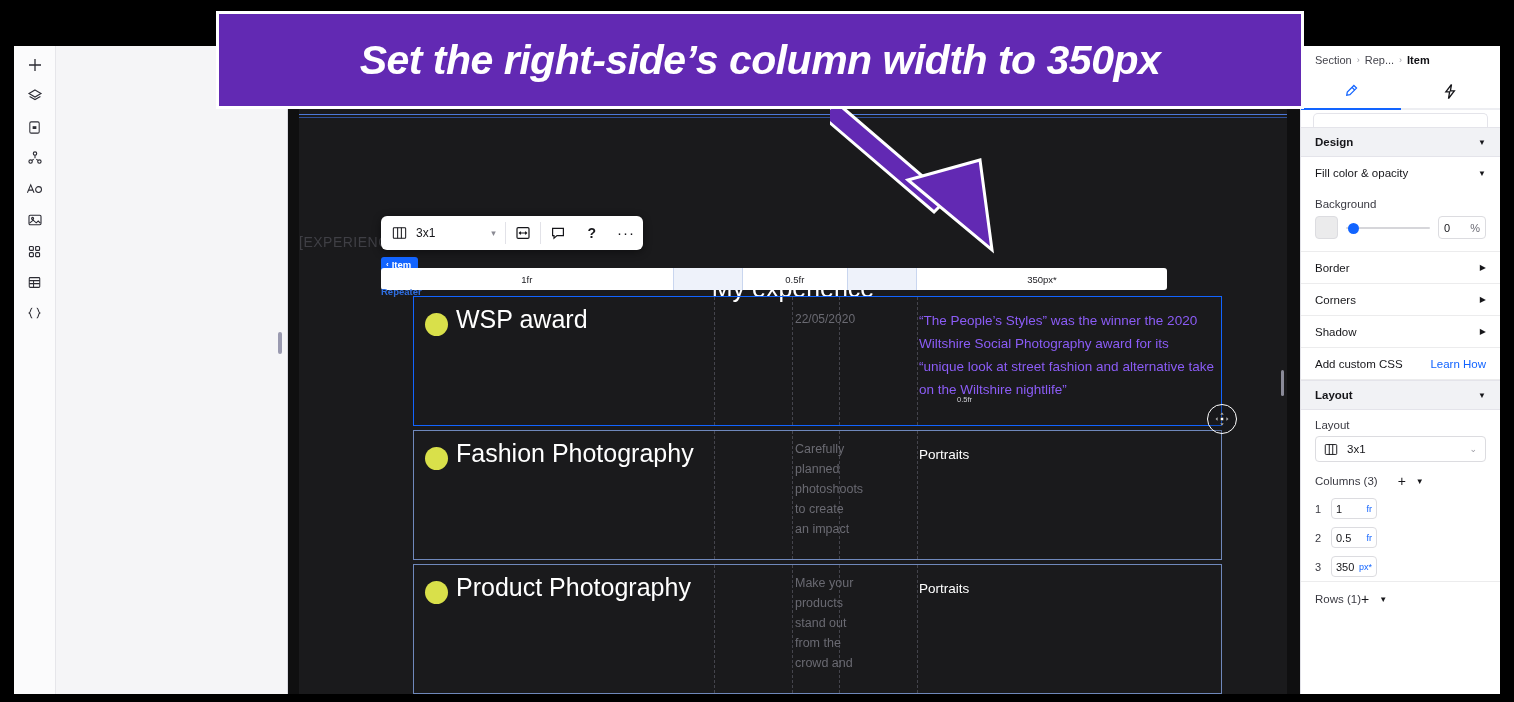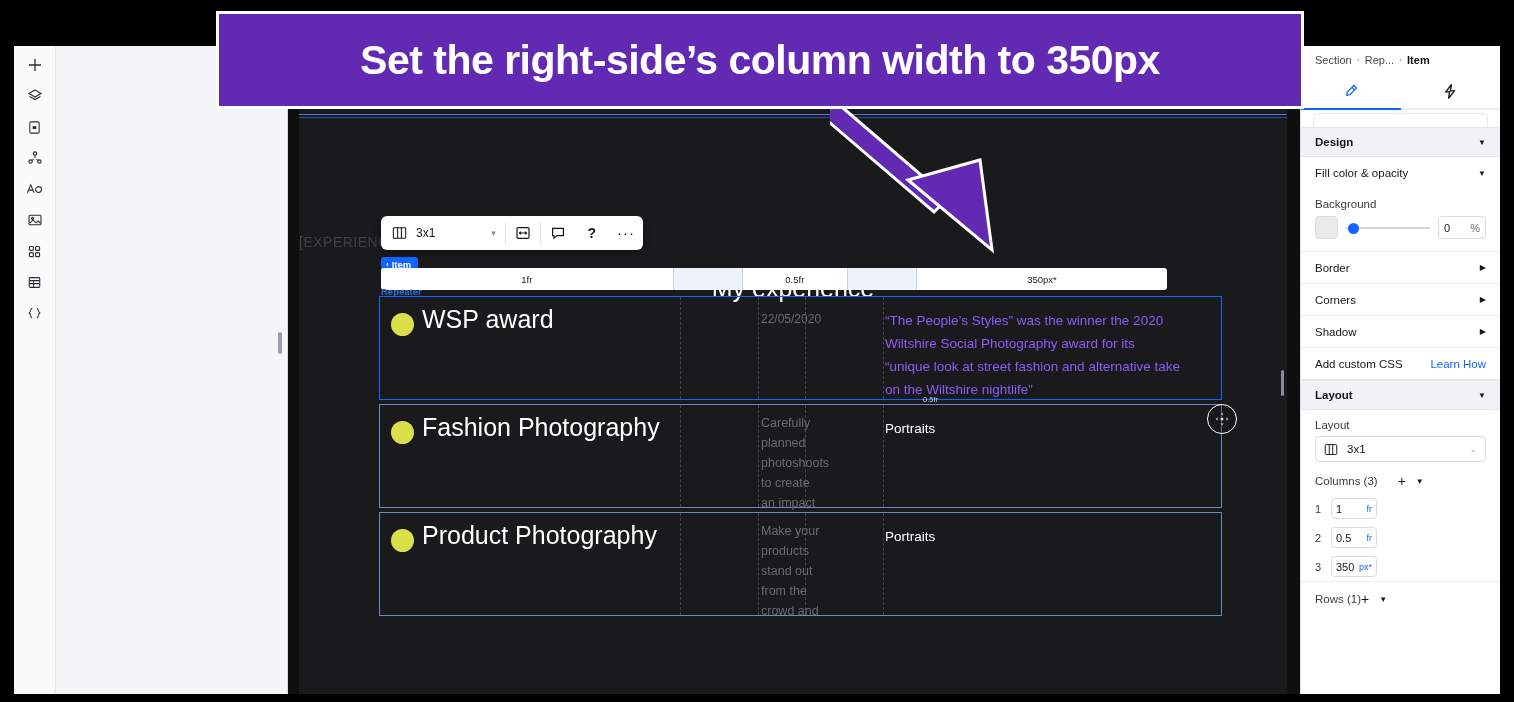--- a/index.html
+++ b/index.html
@@ -153,21 +153,22 @@
 
   
   .repeater {
     position: absolute; left: 80px; top: 250px;
     width: 843px;
   }
   .row {
     position: relative;
     border: 1px solid #6f88bb;
     background: transparent;
-    height: 104px;
+    height: 130px;
+    margin-left: 34px;
   }
   .row.sel { border: 1.5px solid #1264ff; }
   .row + .row { margin-top: 4px; }
   .row .cellline {
     position: absolute; top: 0; bottom: 0; width: 0;
     border-left: 1px dashed #44444c;
   }
   .dot {
     position: absolute; left: 13px; top: 18px;
     width: 19px; height: 19px; border-radius: 50%;
@@ -325,20 +326,21 @@
     position: absolute; left: 216px; top: 11px;
     width: 1088px; height: 98px;
     background: #6229b3;
     border: 3px solid #ffffff;
     display: flex; align-items: center; justify-content: center;
     z-index: 30;
   }
   .callout span {
     color: #fff; font-size: 41px; font-weight: 700;
     letter-spacing: -.5px;
+    font-style: italic;
   }
   .arrow { position: absolute; left: 830px; top: 100px; z-index: 29; }
 
   .lone-tick {
     position: absolute; left: 1281px; top: 370px;
     width: 3px; height: 26px; background: #8a8a98;
     border-radius: 2px; z-index: 12;
   }
 </style>
 </head>

